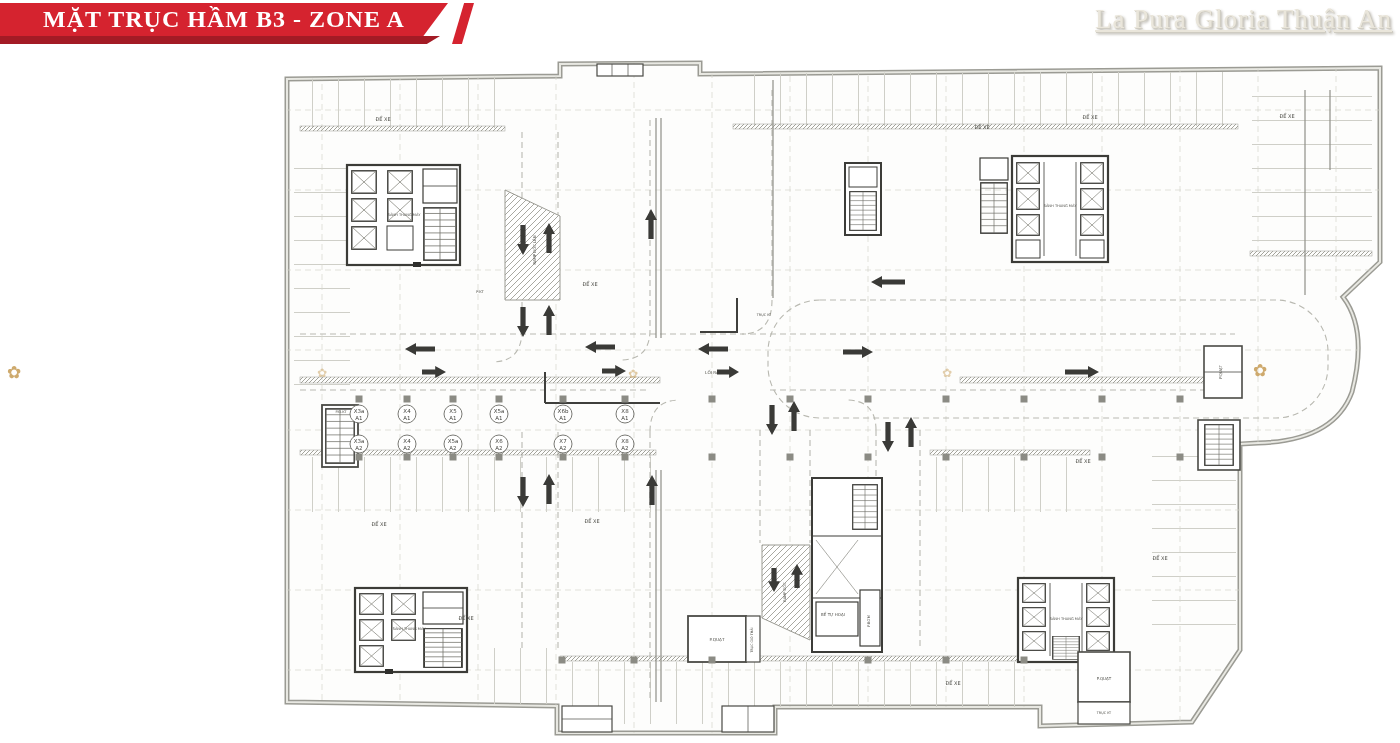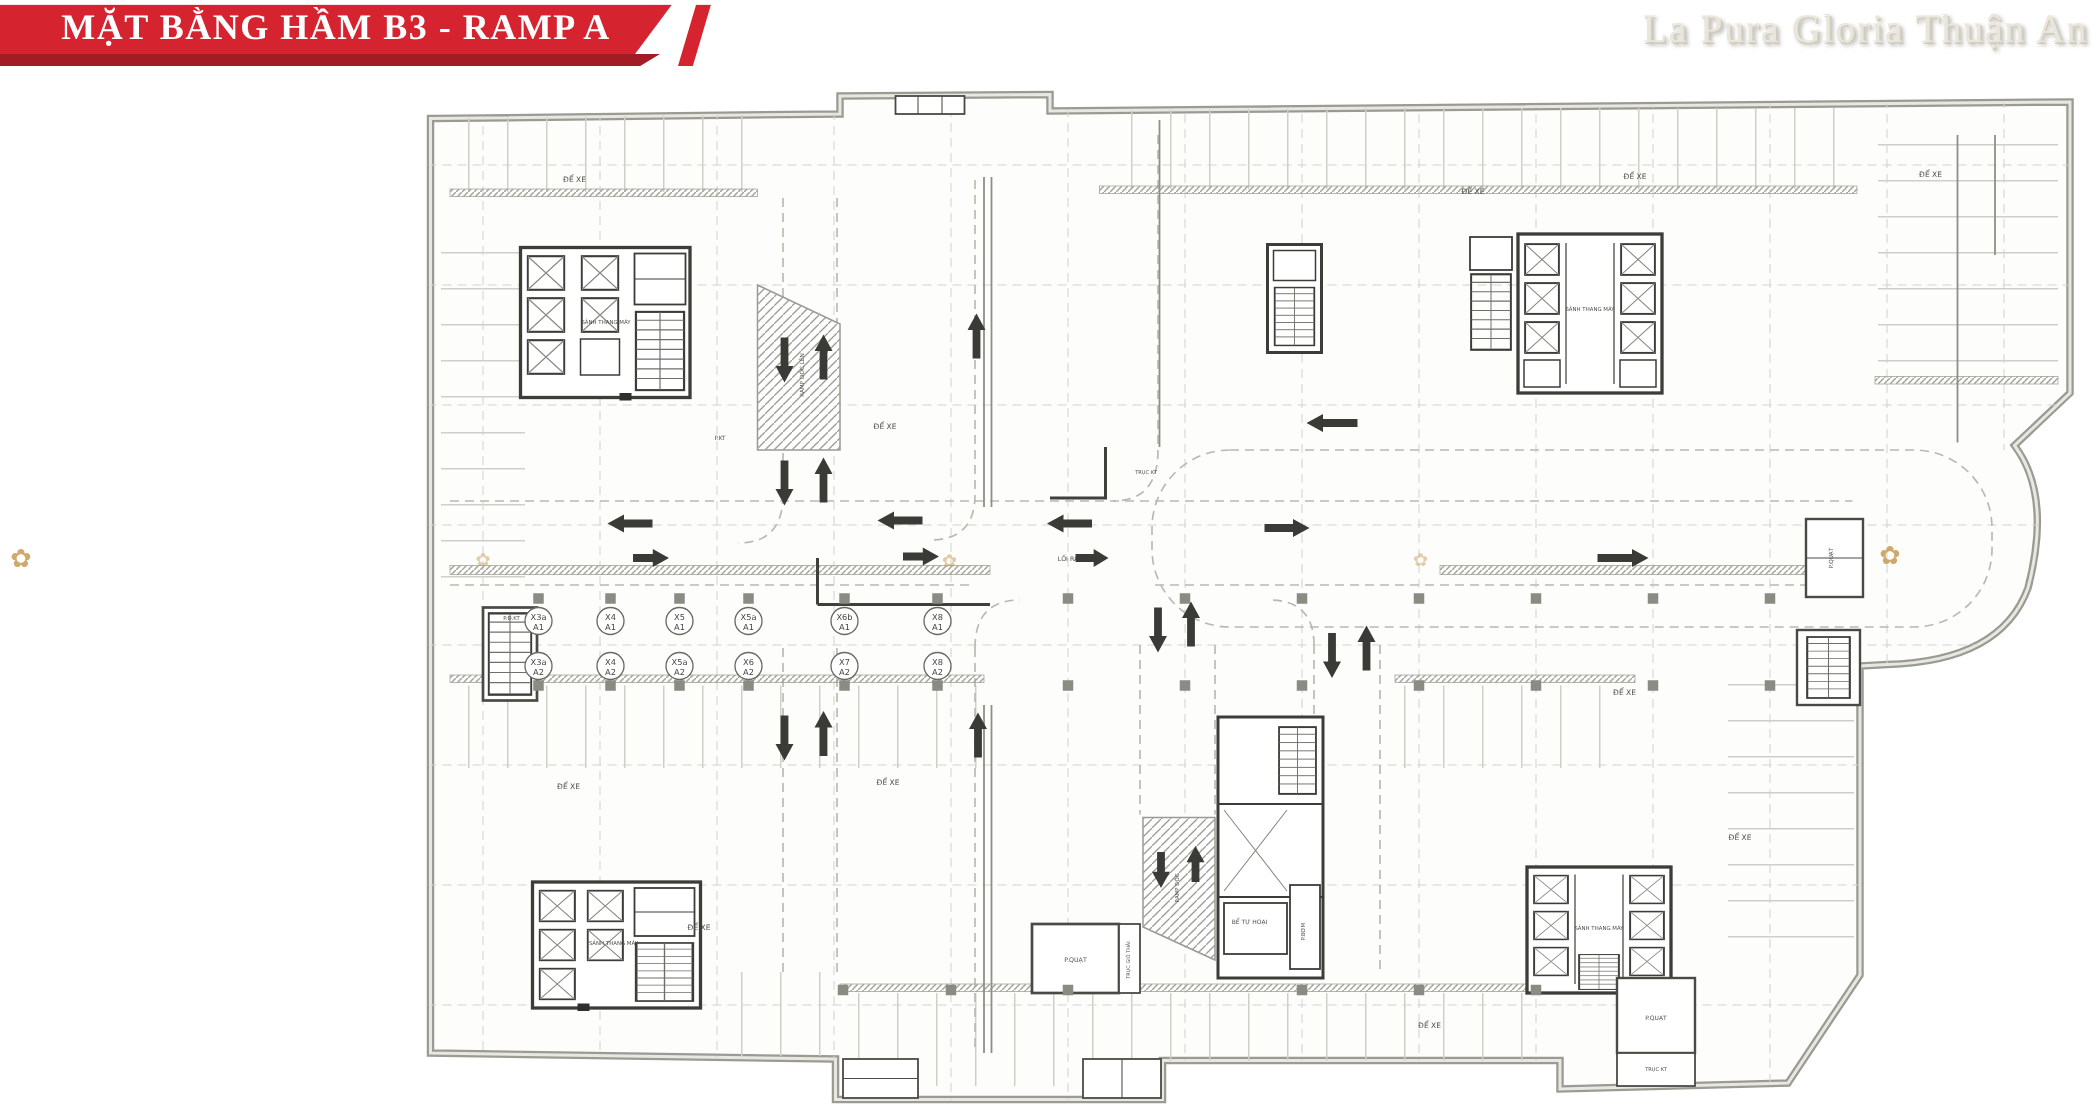--- a/index.html
+++ b/index.html
@@ -10,21 +10,21 @@
     clip-path:polygon(0 0,100% 0,94.5% 100%,0 100%);
     display:flex;align-items:center;justify-content:center;}
   .banner-main span{color:#fff;font-family:"Liberation Serif",serif;font-weight:bold;
     font-size:24px;letter-spacing:1px;white-space:nowrap;}
   .banner-underline{position:absolute;left:0;top:36px;width:440px;height:8px;background:#a31b25;
     clip-path:polygon(0 0,100% 0,97% 100%,0 100%);}
   .banner-slash{position:absolute;left:452px;top:3px;width:22px;height:41px;background:#d5232f;
     clip-path:polygon(55% 0,100% 0,45% 100%,0 100%);}
   .brand{position:absolute;right:8px;top:4px;font-family:"Liberation Serif",serif;
     font-size:27px;letter-spacing:1px;color:#eae6db;
-    text-shadow:1px 1px 0 #cfccc2,2px 2px 3px #a8a49a;white-space:nowrap;}
+    text-shadow:1px 1px 0 #cfccc2,2px 2px 3px #a8a49a;white-space:nowrap;text-decoration:underline;}
   svg text{font-family:"DejaVu Sans",sans-serif;}
 </style>
 </head>
 <body>
 
 <div class="stage">
 
   <div class="plan-wrap">
   <svg id="plan-svg" viewBox="0 0 1400 743" width="1400" height="743">
     <defs>
@@ -353,18 +353,18 @@
           <text x="1260" y="376" font-size="17" fill="#c9a15e" opacity="0.9" text-anchor="middle">✿</text>
           <text x="322" y="377" font-size="12" fill="#c9a15e" opacity="0.5" text-anchor="middle">✿</text>
           <text x="633" y="378" font-size="12" fill="#c9a15e" opacity="0.55" text-anchor="middle">✿</text>
           <text x="947" y="377" font-size="12" fill="#c9a15e" opacity="0.5" text-anchor="middle">✿</text>
         </g>
   </svg>
   </div>
 
   <div class="banner-underline"></div>
   <div class="banner-main">
-    <span>MẶT BẰNG HẦM B3 - RAMP A</span>
+    <span>MẶT TRỤC HẦM B3 - ZONE A</span>
   </div>
   <div class="banner-slash"></div>
   <div class="brand">La Pura Gloria Thuận An</div>
 
 </div>
 
 </body></html>

